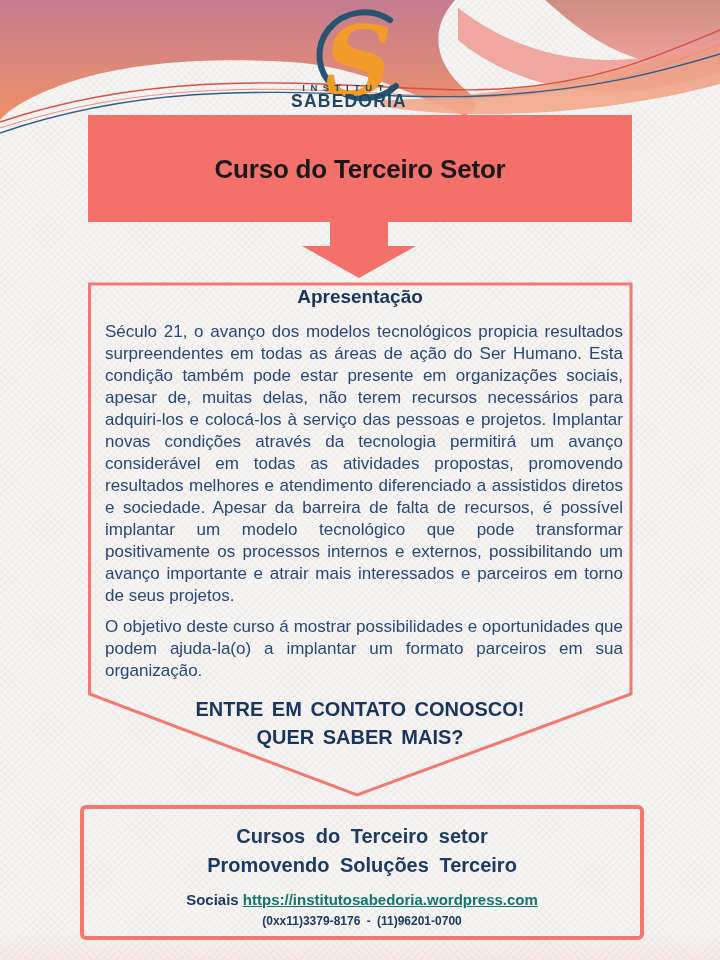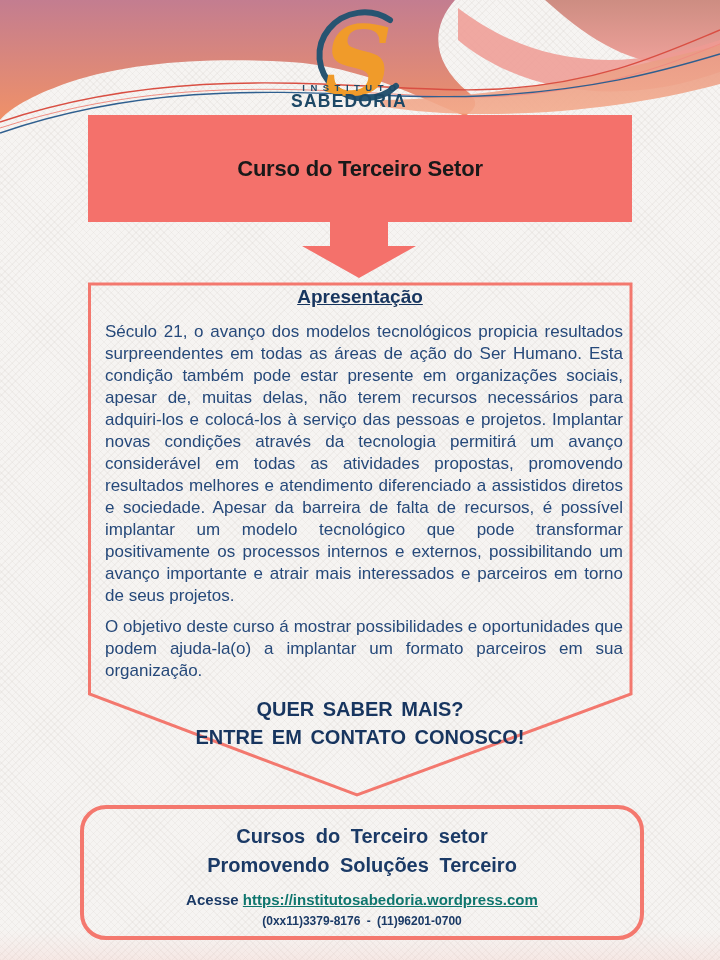--- a/index.html
+++ b/index.html
@@ -17,41 +17,41 @@
   }
   .slide::after{
     content:"";position:absolute;left:0;right:0;bottom:0;height:30px;pointer-events:none;z-index:0;
     background:linear-gradient(to bottom, rgba(244,160,150,0), rgba(244,160,150,.14));
   }
   .header-art{position:absolute;left:0;top:0;z-index:1;}
   .title-banner{
     position:absolute;left:88px;top:115px;width:544px;height:107px;z-index:3;
     background:#f4716b;
     display:flex;flex-direction:column;justify-content:center;align-items:center;
-    color:#191919;font-weight:bold;font-size:22px;line-height:34px;letter-spacing:-0.2px;
+    color:#191919;font-weight:bold;font-size:26px;line-height:34px;letter-spacing:-0.2px;
     text-align:center;
   }
   .down-arrow{position:absolute;left:300px;top:222px;z-index:2;}
   .pres-outline{position:absolute;left:86px;top:281px;z-index:1;}
   .pres-content{
     position:absolute;left:97px;top:286px;width:526px;z-index:2;
     color:#26497a;font-size:17px;line-height:22px;
   }
   .pres-heading{
     text-align:center;font-weight:bold;font-size:19px;color:#17355f;
-    text-decoration:underline;margin-bottom:13px;
+    margin-bottom:13px;
   }
   .pres-content p{margin:0 0 9px 8px;text-align:justify;}
   .cta{
     margin-top:13px;text-align:center;font-weight:bold;font-size:20px;
     line-height:28px;color:#17355f;word-spacing:3px;
   }
   .footer-card{
     position:absolute;left:80px;top:805px;width:556px;height:114px;z-index:2;
-    border:4px solid #f4786e;border-radius:26px;
+    border:4px solid #f4786e;border-radius:6px;
     text-align:center;color:#1b3a66;
     padding-top:13px;box-sizing:content-box;
   }
   .footer-title{font-weight:bold;font-size:20px;line-height:29px;word-spacing:5px;}
   .footer-access{margin-top:9px;font-weight:bold;font-size:15px;line-height:22px;}
   .footer-access a{color:#0f766e;text-decoration:underline;}
   .footer-phones{font-weight:bold;font-size:12px;line-height:21px;word-spacing:3px;}
 </style>
 </head>
 <body>
@@ -99,28 +99,28 @@
 
   <svg class="pres-outline" width="548" height="520" viewBox="0 0 548 520">
     <path d="M3.5,3 H545 V413 L271,514 L3.5,413 Z" fill="none" stroke="#f3786e" stroke-width="3" stroke-linejoin="miter"></path>
   </svg>
 
   <div class="pres-content">
     <div class="pres-heading">Apresentação</div>
     <p>Século 21, o avanço dos modelos tecnológicos propicia resultados surpreendentes em todas as áreas de ação do Ser Humano. Esta condição também pode estar presente em organizações sociais, apesar de, muitas delas, não terem recursos necessários para adquiri-los e colocá-los à serviço das pessoas e projetos. Implantar novas condições através da tecnologia permitirá um avanço considerável em todas as atividades propostas, promovendo resultados melhores e atendimento diferenciado a assistidos diretos e sociedade. Apesar da barreira de falta de recursos, é possível implantar um modelo tecnológico que pode transformar positivamente os processos internos e externos, possibilitando um avanço importante e atrair mais interessados e parceiros em torno de seus projetos.</p>
     <p>O objetivo deste curso á mostrar possibilidades e oportunidades que podem ajuda-la(o) a implantar um formato parceiros em sua organização.</p>
     <div class="cta">
+      <div>ENTRE EM CONTATO CONOSCO!</div>
       <div>QUER SABER MAIS?</div>
-      <div>ENTRE EM CONTATO CONOSCO!</div>
     </div>
   </div>
 
   <div class="footer-card">
     <div class="footer-title">Cursos do Terceiro setor</div>
     <div class="footer-title">Promovendo Soluções Terceiro</div>
     <div class="footer-access">
-      <span>Acesse</span>
+      <span>Sociais</span>
       <a href="#">https://institutosabedoria.wordpress.com</a>
     </div>
     <div class="footer-phones">(0xx11)3379-8176 - (11)96201-0700</div>
   </div>
 
 </div>
 
 </body></html>

